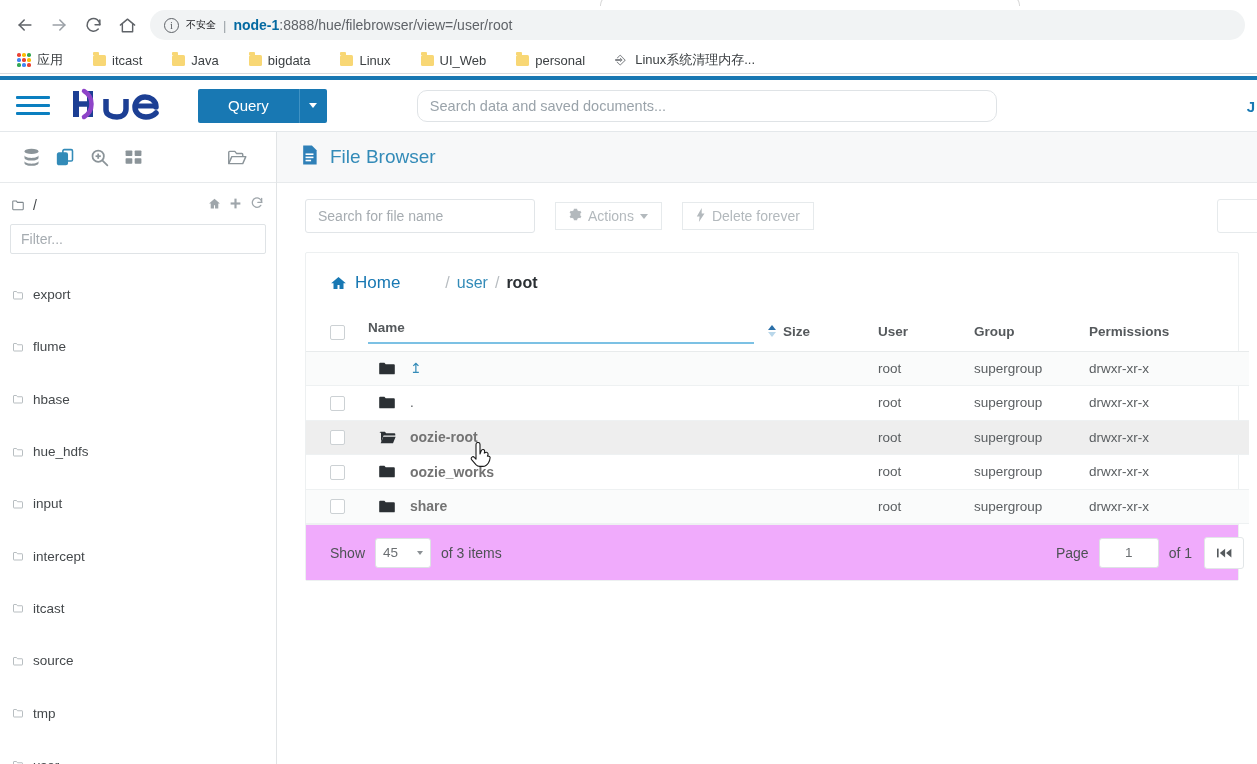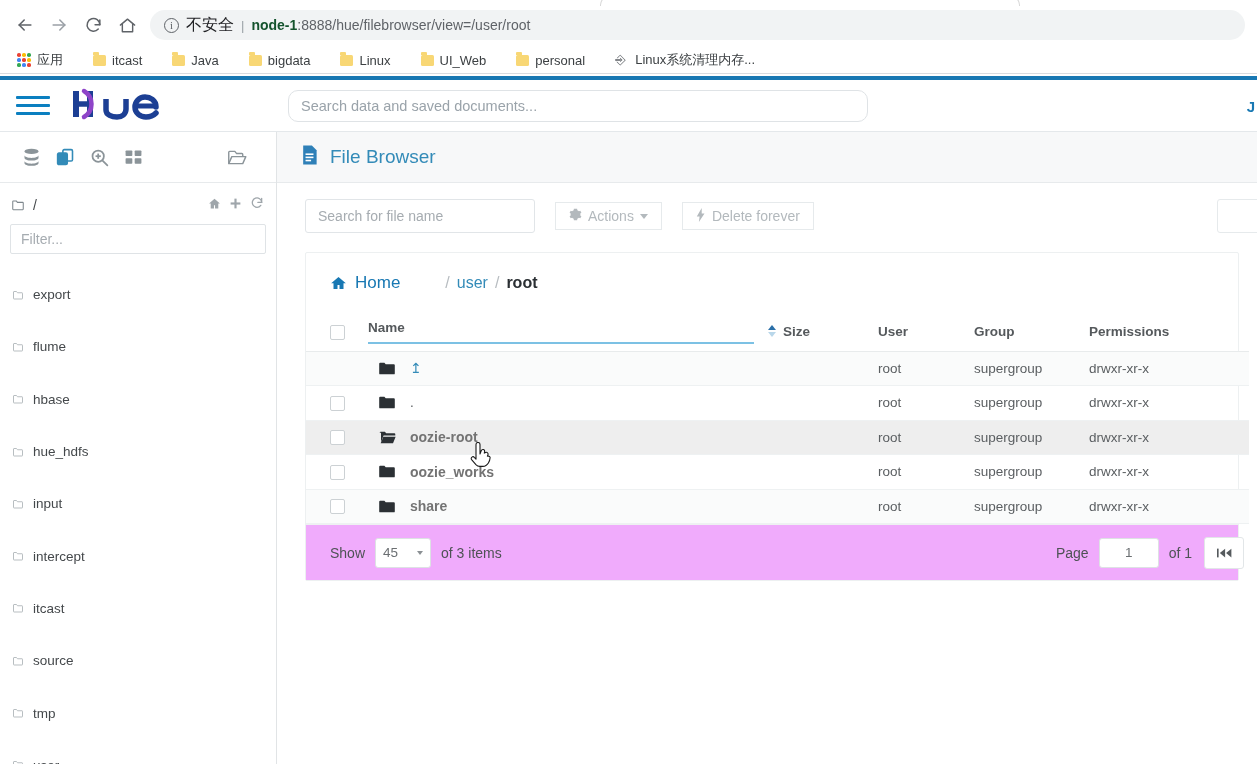--- a/index.html
+++ b/index.html
@@ -38,25 +38,25 @@
     background: #f1f3f4; border-radius: 16px;
     display: flex; align-items: center; padding: 0 14px;
     max-width: 1180px;
   }
   .omni-info {
     width: 15px; height: 15px; border: 1.4px solid #5f6368; border-radius: 50%;
     color: #5f6368; font-size: 11px; line-height: 13px; text-align: center;
     flex: none; font-family: "Liberation Serif", serif;
   }
   .omni-warn {
-    margin-left: 7px; font-size: 16px; color: #202124; white-space: nowrap;
+    margin-left: 7px; font-size: 10px; color: #202124; white-space: nowrap;
   }
   .omni-sep { margin: 0 7px; color: #9aa0a6; font-size: 13px; }
   .omni-url { font-size: 14px; color: #5f6368; white-space: nowrap; }
-  .omni-url .host { color: #14532d; font-weight: bold; }
+  .omni-url .host { color: #0369a1; font-weight: bold; }
 
   .bookmarks {
     position: absolute; top: 46px; left: 0; width: 1257px; height: 28px;
     display: flex; align-items: center; padding-left: 10px; gap: 16px;
   }
   .bm {
     display: flex; align-items: center; gap: 6px;
     padding: 2px 7px; font-size: 13px; color: #3c4043; white-space: nowrap;
   }
   .bm-folder {
@@ -361,20 +361,26 @@
   <div class="hue-logo">
     <svg width="100" height="34" viewBox="0 0 100 34">
       <path d="M8 4 L8 30" stroke="#1c3f94" stroke-width="6" stroke-linecap="butt" fill="none"></path>
       <path d="M8 17 L22 17" stroke="#1c3f94" stroke-width="5.5" fill="none"></path>
       <path d="M22 4 L22 30" stroke="#1c3f94" stroke-width="6" fill="none"></path>
       <path d="M16 4 C26 10, 26 24, 16 30" stroke="#8e44c8" stroke-width="4.5" fill="none" stroke-linecap="round"></path>
       <path d="M38 12 L38 23 C38 28, 44 30, 49 30 C54 30, 58 27, 58 22 L58 12" stroke="#1c3f94" stroke-width="5.5" fill="none" stroke-linecap="butt"></path>
       <path d="M88 20 C88 13, 82 10, 77 10 C71 10, 67 15, 67 20 C67 26, 72 30, 78 30 C83 30, 86 28, 88 26" stroke="#1c3f94" stroke-width="5.5" fill="none" stroke-linecap="round"></path>
       <path d="M68 19 L88 19" stroke="#1c3f94" stroke-width="5" fill="none"></path>
     </svg>
+  </div>
+  <div class="query-btn-group">
+    <div class="query-btn">Query</div>
+    <div class="query-caret">
+      <span class="caret-down"></span>
+    </div>
   </div>
   <div class="hue-search">
     <span>Search data and saved documents...</span>
   </div>
 </div>
 <div class="hue-user">
   <span>J</span>
 </div>
 
 <div class="sidebar">

